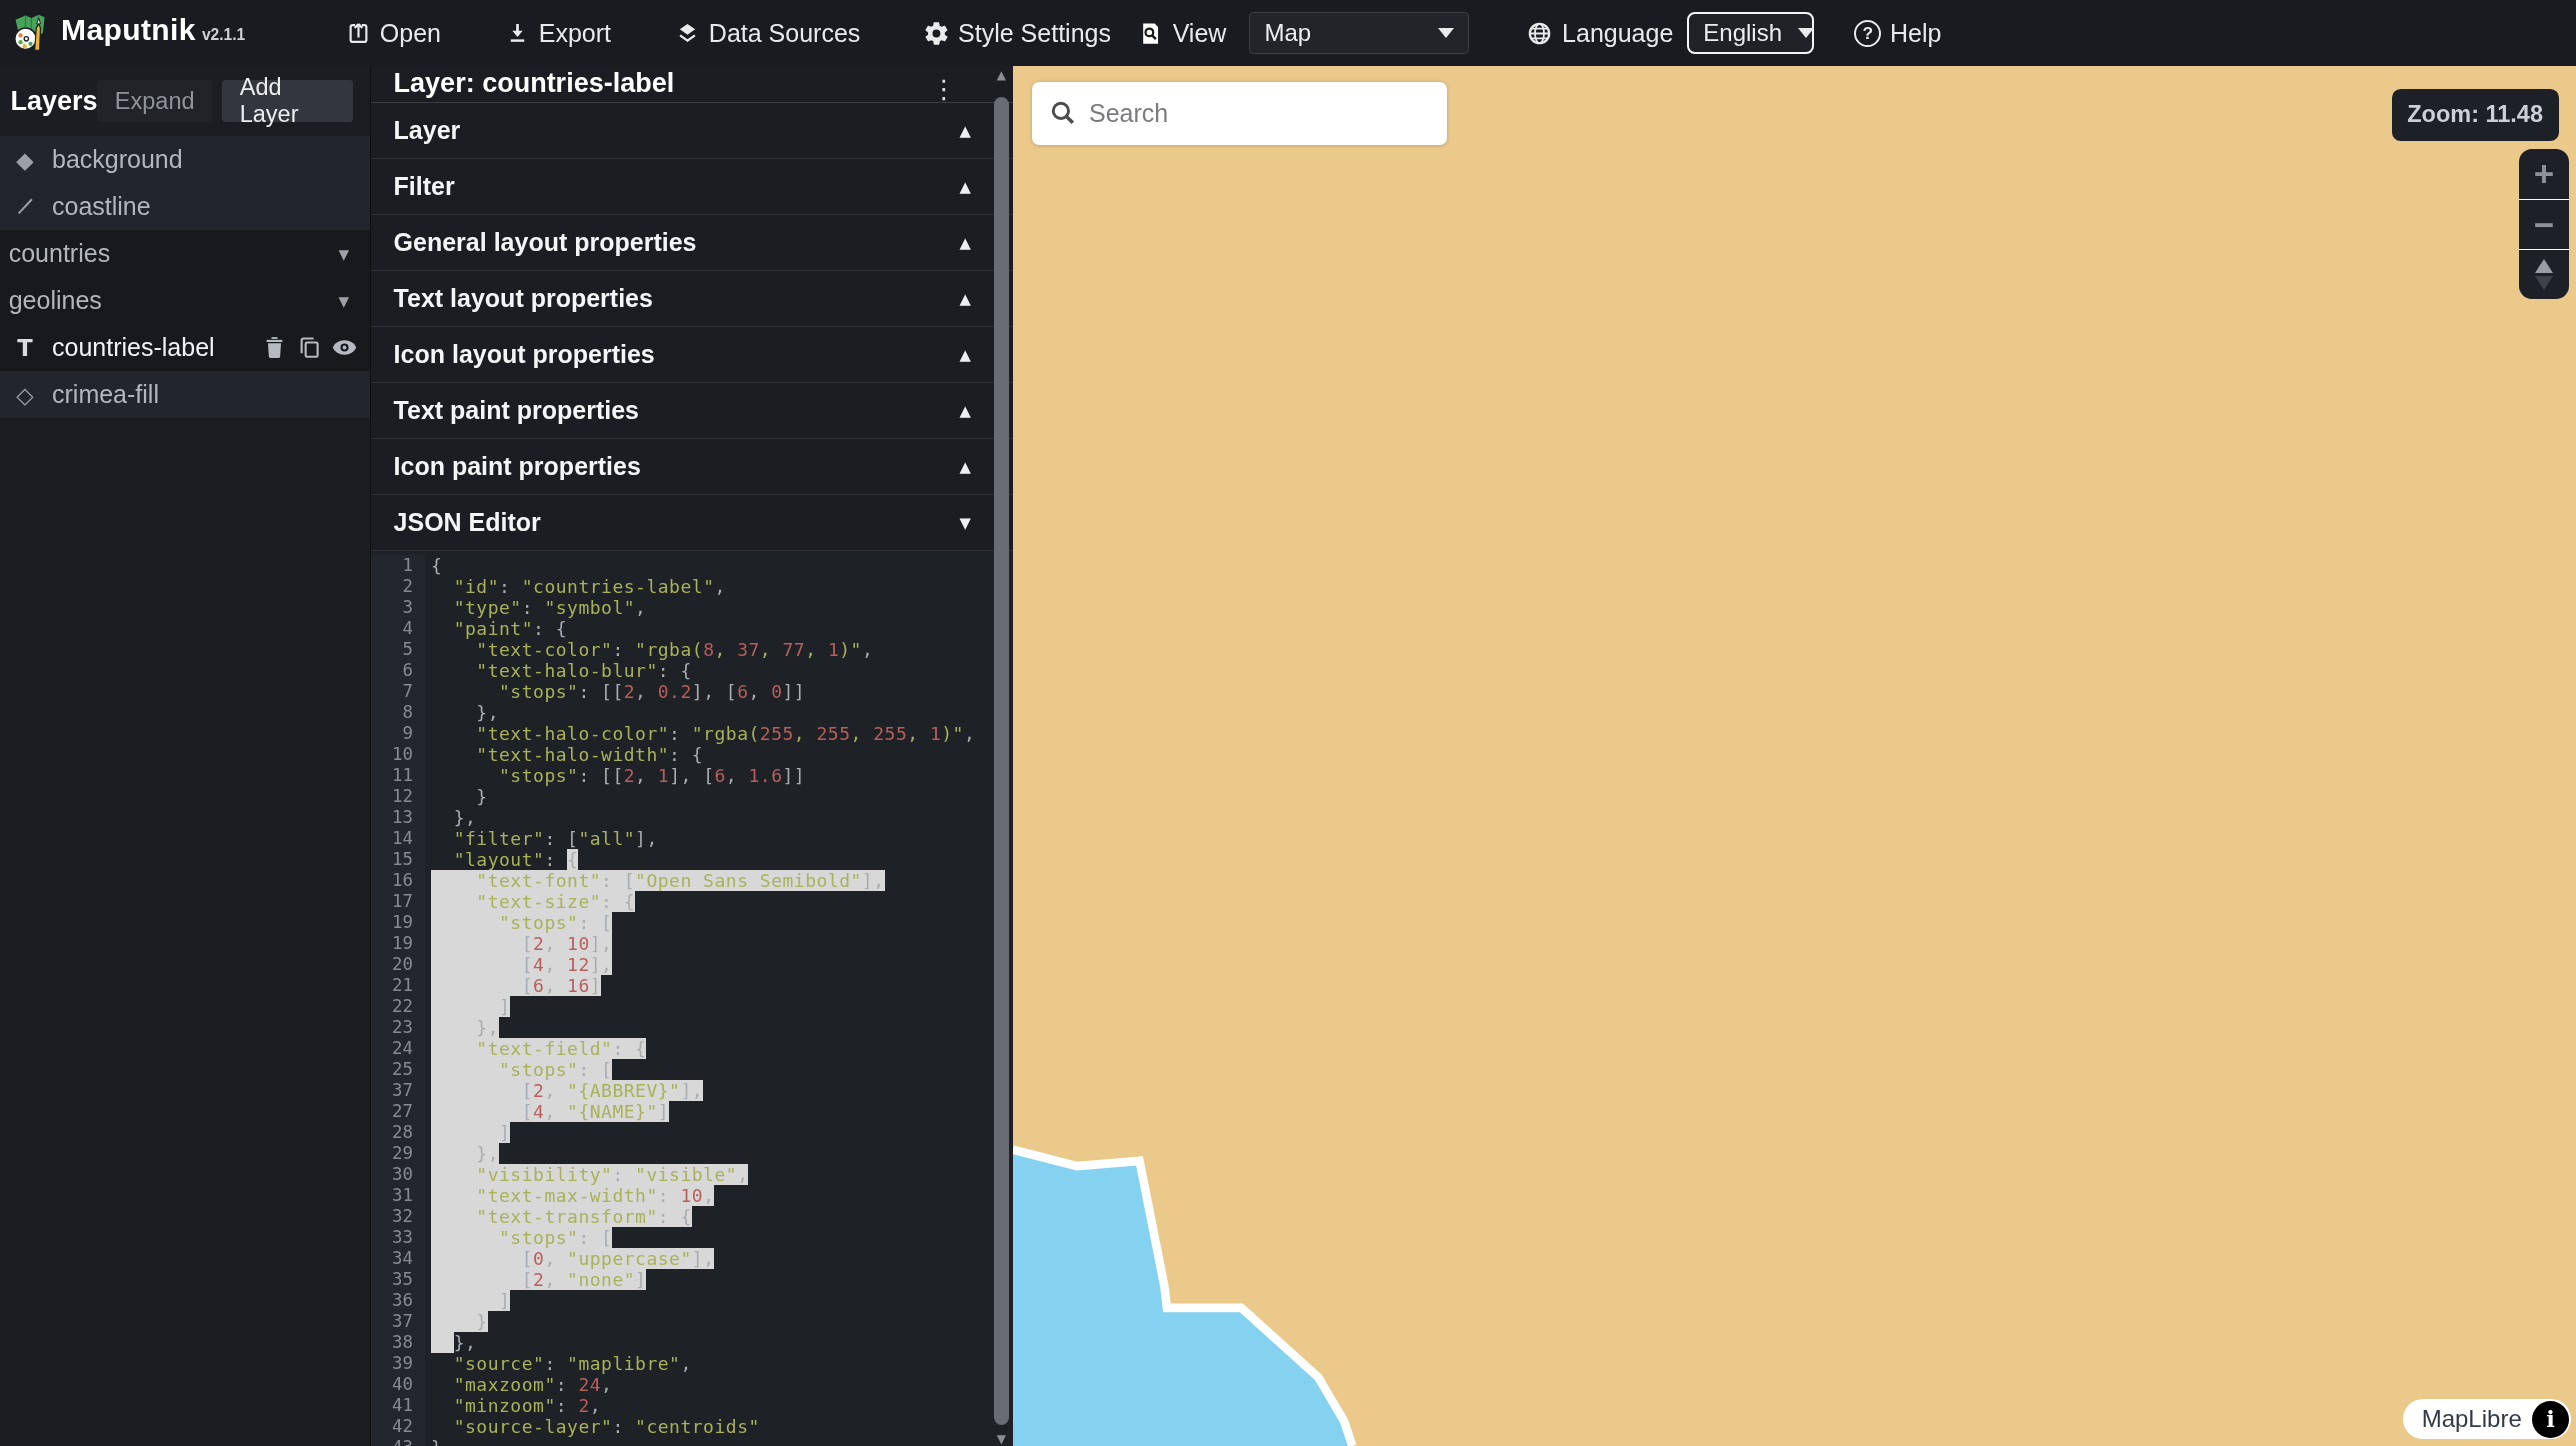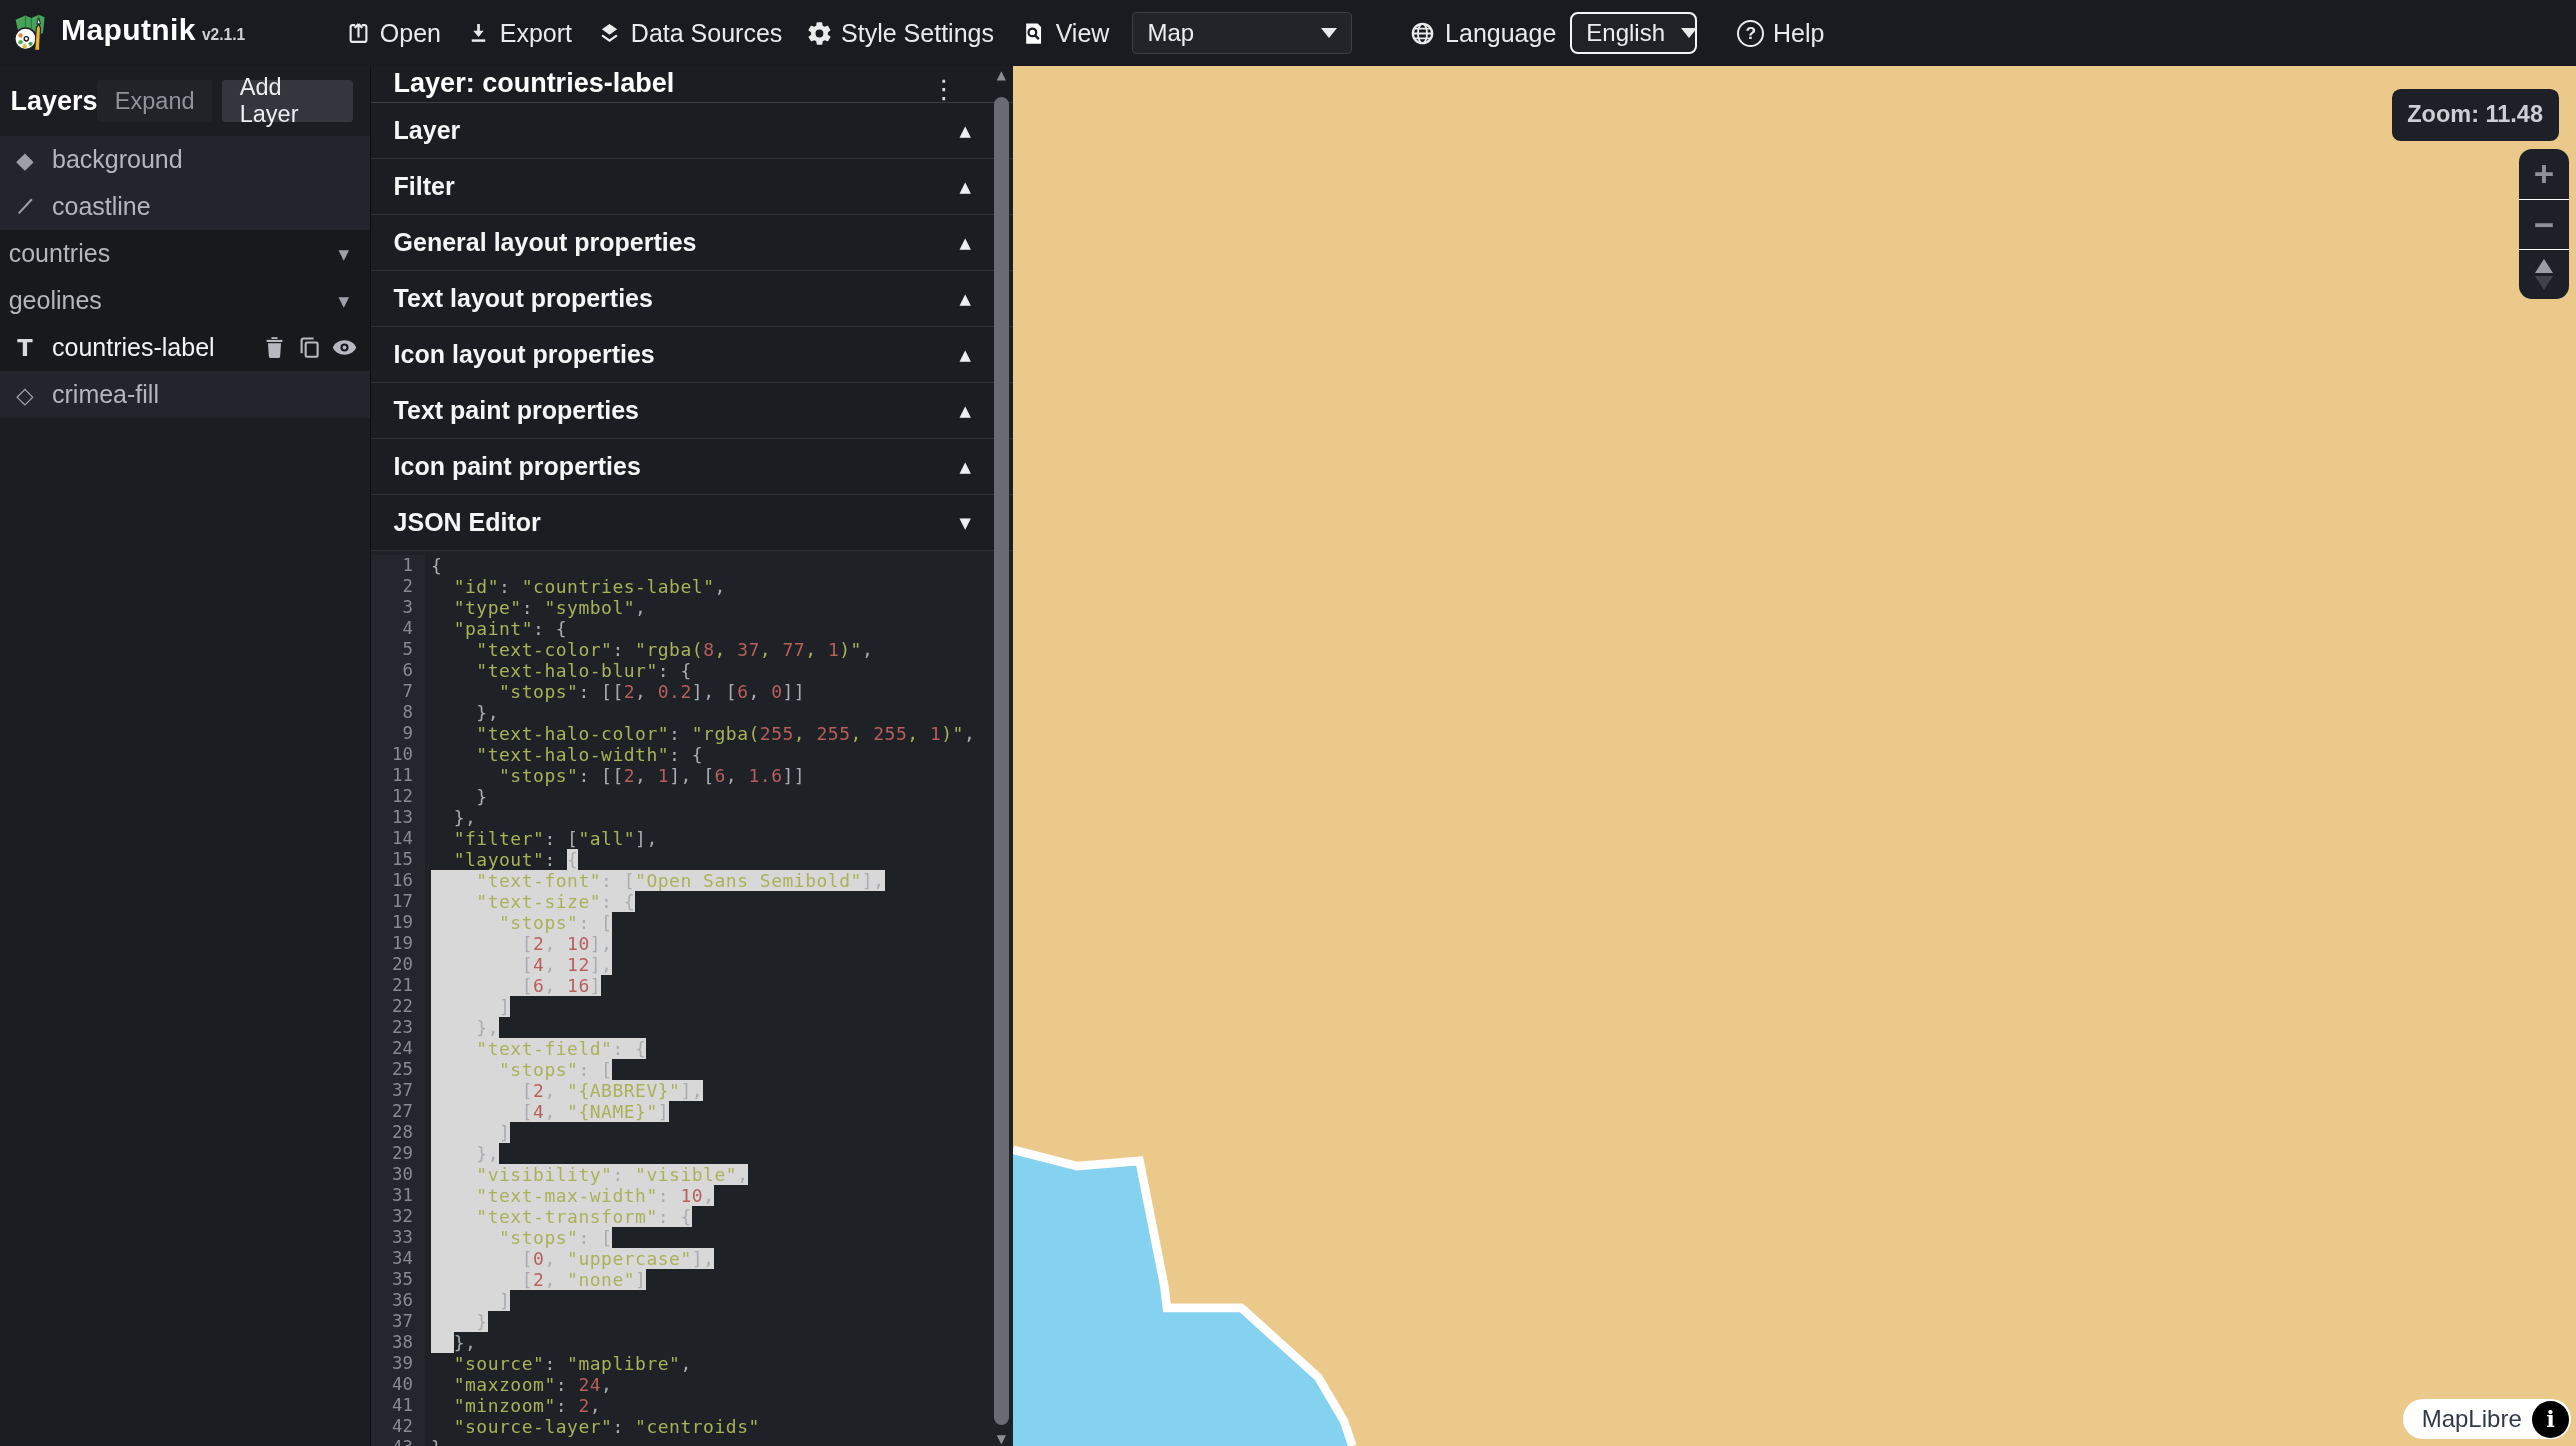--- a/index.html
+++ b/index.html
@@ -8,21 +8,21 @@
   .glyphfont { font-family:"DejaVu Sans", sans-serif; }
 
   .app { width:2576px; height:1446px; display:flex; flex-direction:column; }
 
   
   .topbar { height:66px; flex:none; background:#191b20; display:flex; align-items:center; color:#e8eaec; }
   .brand { width:345px; flex:none; display:flex; align-items:baseline; padding-left:12px; }
   .brand-logo { align-self:center; width:37px; height:40px; margin-right:12px; flex:none; }
   .brand-name { font-size:30px; font-weight:bold; color:#fff; letter-spacing:0.4px; }
   .brand-version { font-size:15.6px; color:#cdd0d4; margin-left:6px; font-weight:bold; }
-  .menu { display:flex; align-items:center; gap:24px; }
+  .menu { display:flex; align-items:center; gap:63px; }
   .menu-item { display:flex; align-items:center; gap:7.8px; font-size:25px; color:#e8eaec; cursor:pointer; }
   .menu-item svg { width:27px; height:27px; }
   .tb-group { display:flex; align-items:center; }
   .tb-label { font-size:25px; }
   .tb-select { display:flex; align-items:center; justify-content:space-between; background:#222429; border:1.7px solid #3c3f45; border-radius:4.3px; height:42px; padding:0 14px; font-size:24px; color:#eceef0; cursor:pointer; }
   .tb-select.focused { border:2.6px solid #f4f5f6; border-radius:7.8px; background:#202227; }
   .sel-caret { width:0; height:0; border-left:8.7px solid transparent; border-right:8.7px solid transparent; border-top:10.4px solid #e8eaec; margin-left:15.6px; }
   .circle-q { width:27px; height:27px; border:2.2px solid #e8eaec; border-radius:50%; display:flex; align-items:center; justify-content:center; font-size:17.4px; font-weight:bold; }
 
   
@@ -515,20 +515,26 @@
         <div class="ps-arrow down glyphfont">▼</div>
       </div>
     </section>
 
     <main class="map">
       <svg class="basemap" id="map-svg" viewBox="0 0 1828 1588" preserveAspectRatio="none">
           <rect width="1828" height="1588" fill="#ebc98b"></rect>
           <polygon points="0,1247 75,1266 148,1260 177,1404 180,1429 267,1429 357,1509 387,1559 397,1588 0,1588" fill="#85d1f0"></polygon>
           <polyline points="0,1247 75,1266 148,1260 177,1404 180,1429 267,1429 357,1509 387,1559 397,1588" fill="none" stroke="#ffffff" stroke-width="10"></polyline>
         </svg>
+      <div class="search-wrap">
+        <input class="search-input" placeholder="Search" style="">
+        <svg class="search-icon" viewBox="0 0 34 34" width="29.5" height="29.5">
+            <use href="#i-search"></use>
+          </svg>
+      </div>
       <div class="zoom-badge">Zoom: 11.48</div>
       <div class="nav-ctrl">
         <div class="nav-btn">+</div>
         <div class="nav-btn">−</div>
         <div class="nav-btn compass">
           <span class="tri-up"></span>
           <span class="tri-down"></span>
         </div>
       </div>
       <div class="attribution">

